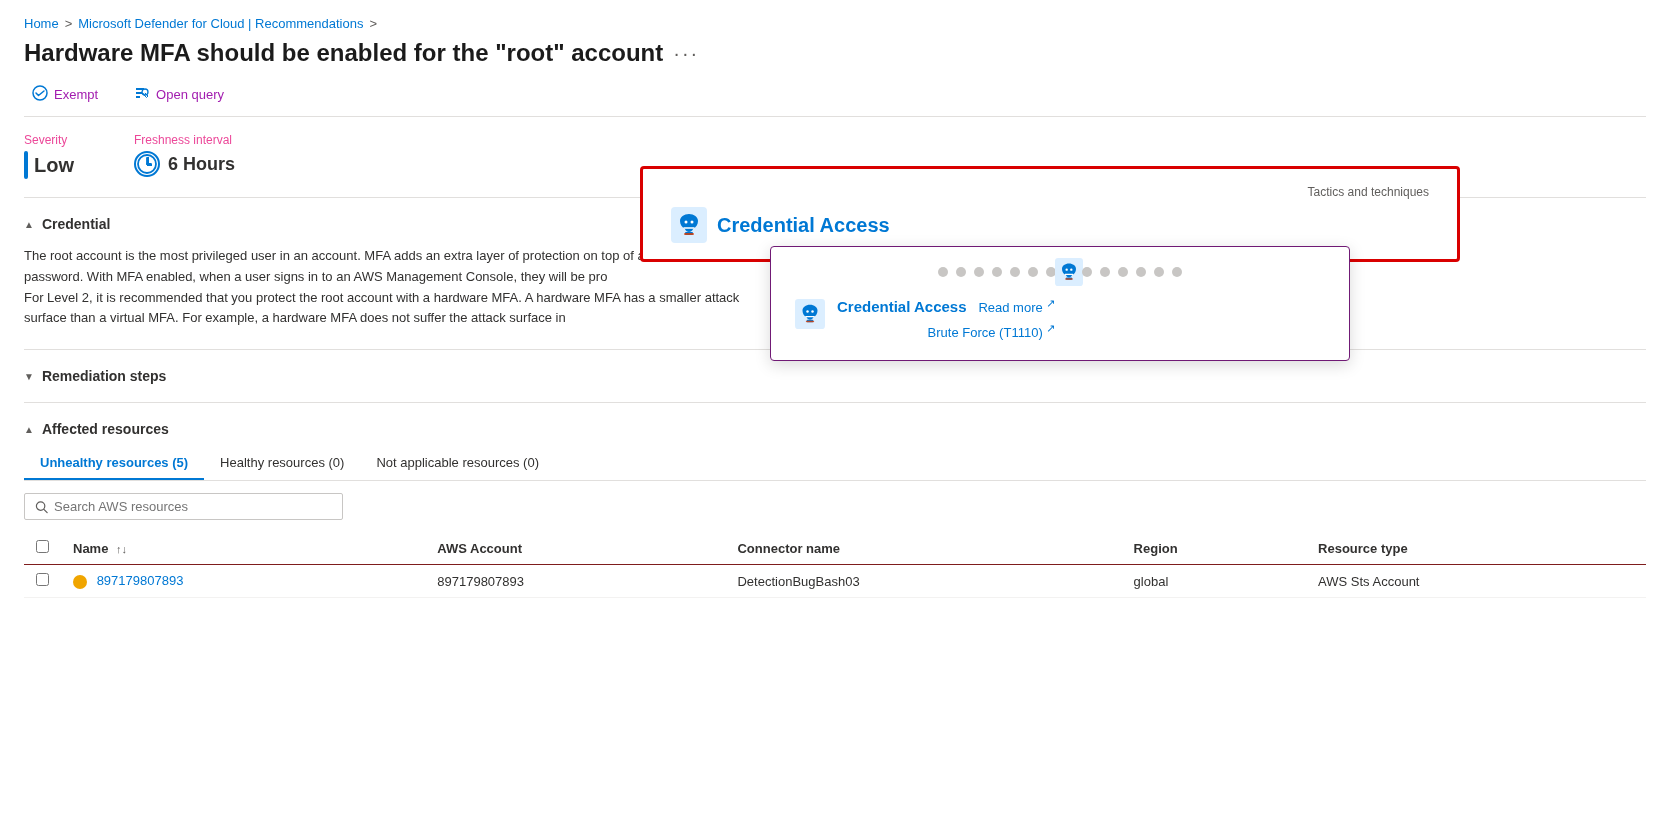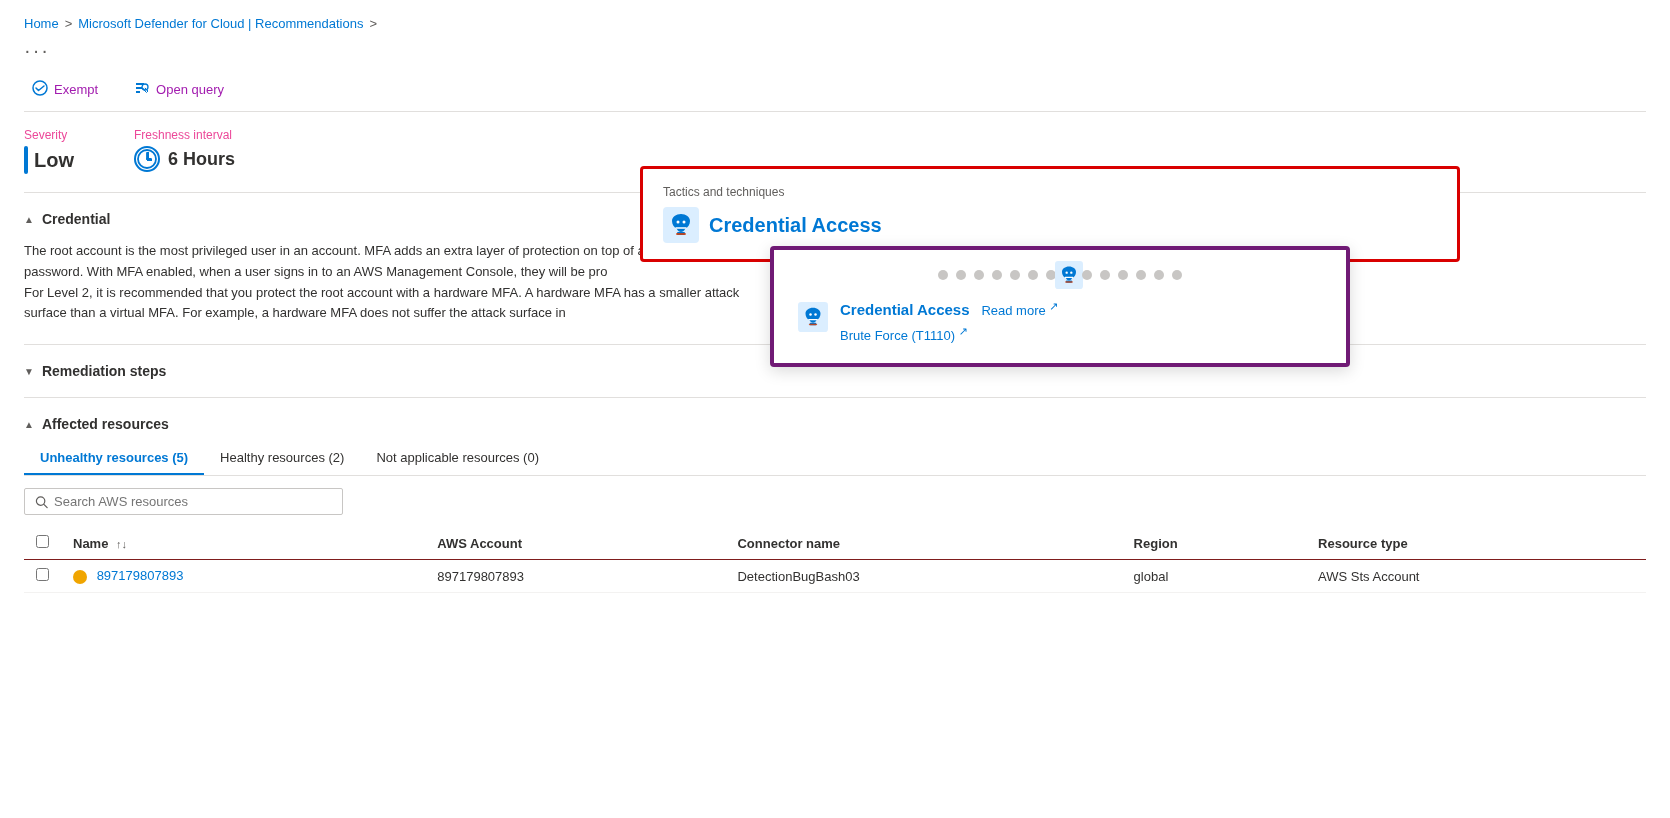--- a/index.html
+++ b/index.html
@@ -249,21 +249,22 @@
       position: absolute;
       top: 166px;
       left: 640px;
       width: 820px;
       z-index: 10;
     }
     .tactics-main-card {
       background: #fff;
       border: 3px solid #d90000;
       border-radius: 4px;
-      padding: 16px 20px;
+      padding: 16px 28px;
+      text-align: right;
     }
     .tactics-label {
       font-size: 12px;
       color: #605e5c;
       margin-bottom: 8px;
     }
     .tactic-title-row {
       display: flex;
       align-items: center;
       gap: 10px;
@@ -279,21 +280,21 @@
       font-weight: 600;
       text-decoration: none;
     }
     
     .tooltip-card {
       position: absolute;
       top: 80px;
       left: 130px;
       width: 580px;
       background: #fff;
-      border: 4px solid #701a75;
+      border: 1px solid #701a75;
       border-radius: 4px;
       box-shadow: 0 4px 16px rgba(0,0,0,0.15);
       padding: 20px 24px;
       z-index: 20;
     }
     .tooltip-dots-row {
       display: flex;
       align-items: center;
       justify-content: center;
       gap: 8px;
@@ -351,20 +352,21 @@
 <div class="page-container">
 
   <div class="breadcrumb">
     <a href="#">Home</a>
     <span>&gt;</span>
     <a href="#">Microsoft Defender for Cloud | Recommendations</a>
     <span>&gt;</span>
   </div>
 
   <div class="page-title-row">
+    <h1 class="page-title">Hardware MFA should be enabled for the "root" account</h1>
     <span class="more-icon">···</span>
   </div>
 
   <div class="toolbar">
     <button class="toolbar-btn">
       <span class="toolbar-icon">
         <svg width="16" height="16" viewBox="0 0 16 16" fill="none">
           <circle cx="8" cy="8" r="7" stroke="#0078d4" stroke-width="1.5"></circle>
           <path d="M4 8l2.5 2.5L12 6" stroke="#0078d4" stroke-width="1.5" stroke-linecap="round" stroke-linejoin="round"></path>
         </svg>
@@ -426,21 +428,21 @@
 
   <hr class="section-divider">
 
   <div class="section-header">
     <span class="chevron">▲</span>
     <span>Affected resources</span>
   </div>
 
   <div class="tabs-row">
     <button class="tab active">Unhealthy resources (5)</button>
-    <button class="tab">Healthy resources (2)</button>
+    <button class="tab">Healthy resources (0)</button>
     <button class="tab">Not applicable resources (0)</button>
   </div>
 
   <div class="search-box">
     <svg width="14" height="14" viewBox="0 0 14 14" fill="none">
       <circle cx="6" cy="6" r="4.5" stroke="#605e5c" stroke-width="1.3"></circle>
       <line x1="9.5" y1="9.5" x2="13" y2="13" stroke="#605e5c" stroke-width="1.3" stroke-linecap="round"></line>
     </svg>
     <input type="text" placeholder="Search AWS resources" style="">
   </div>

